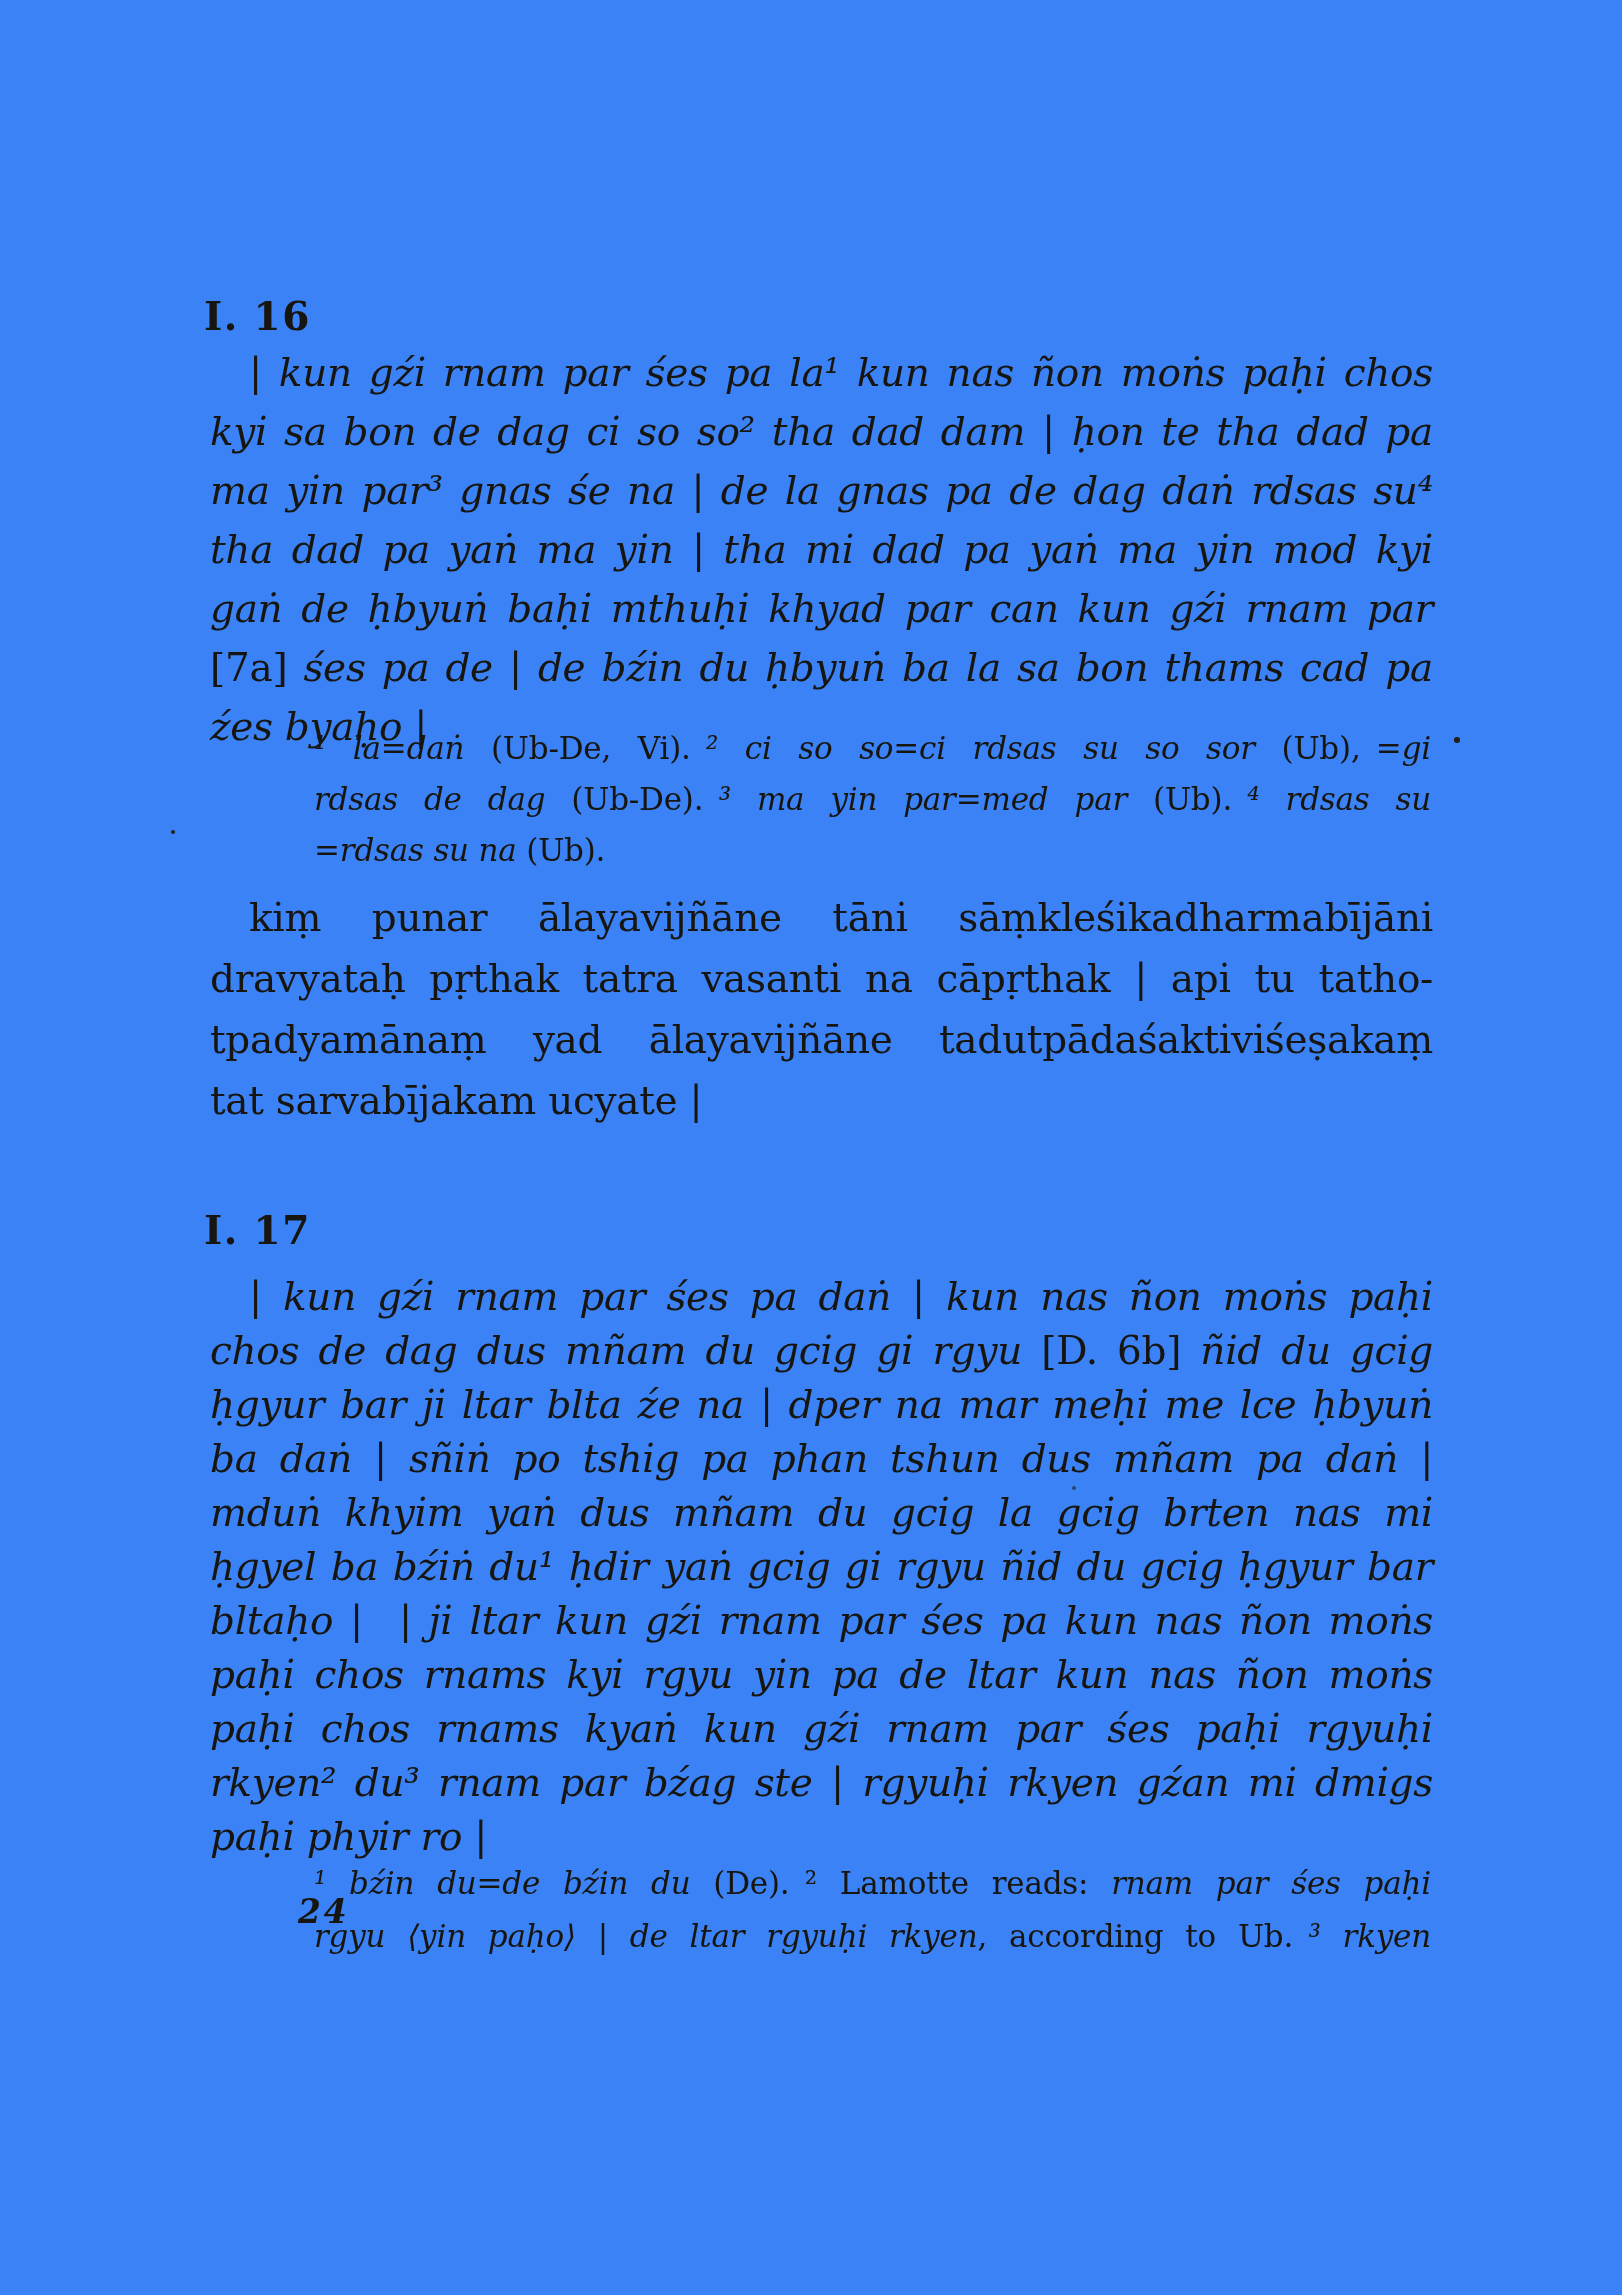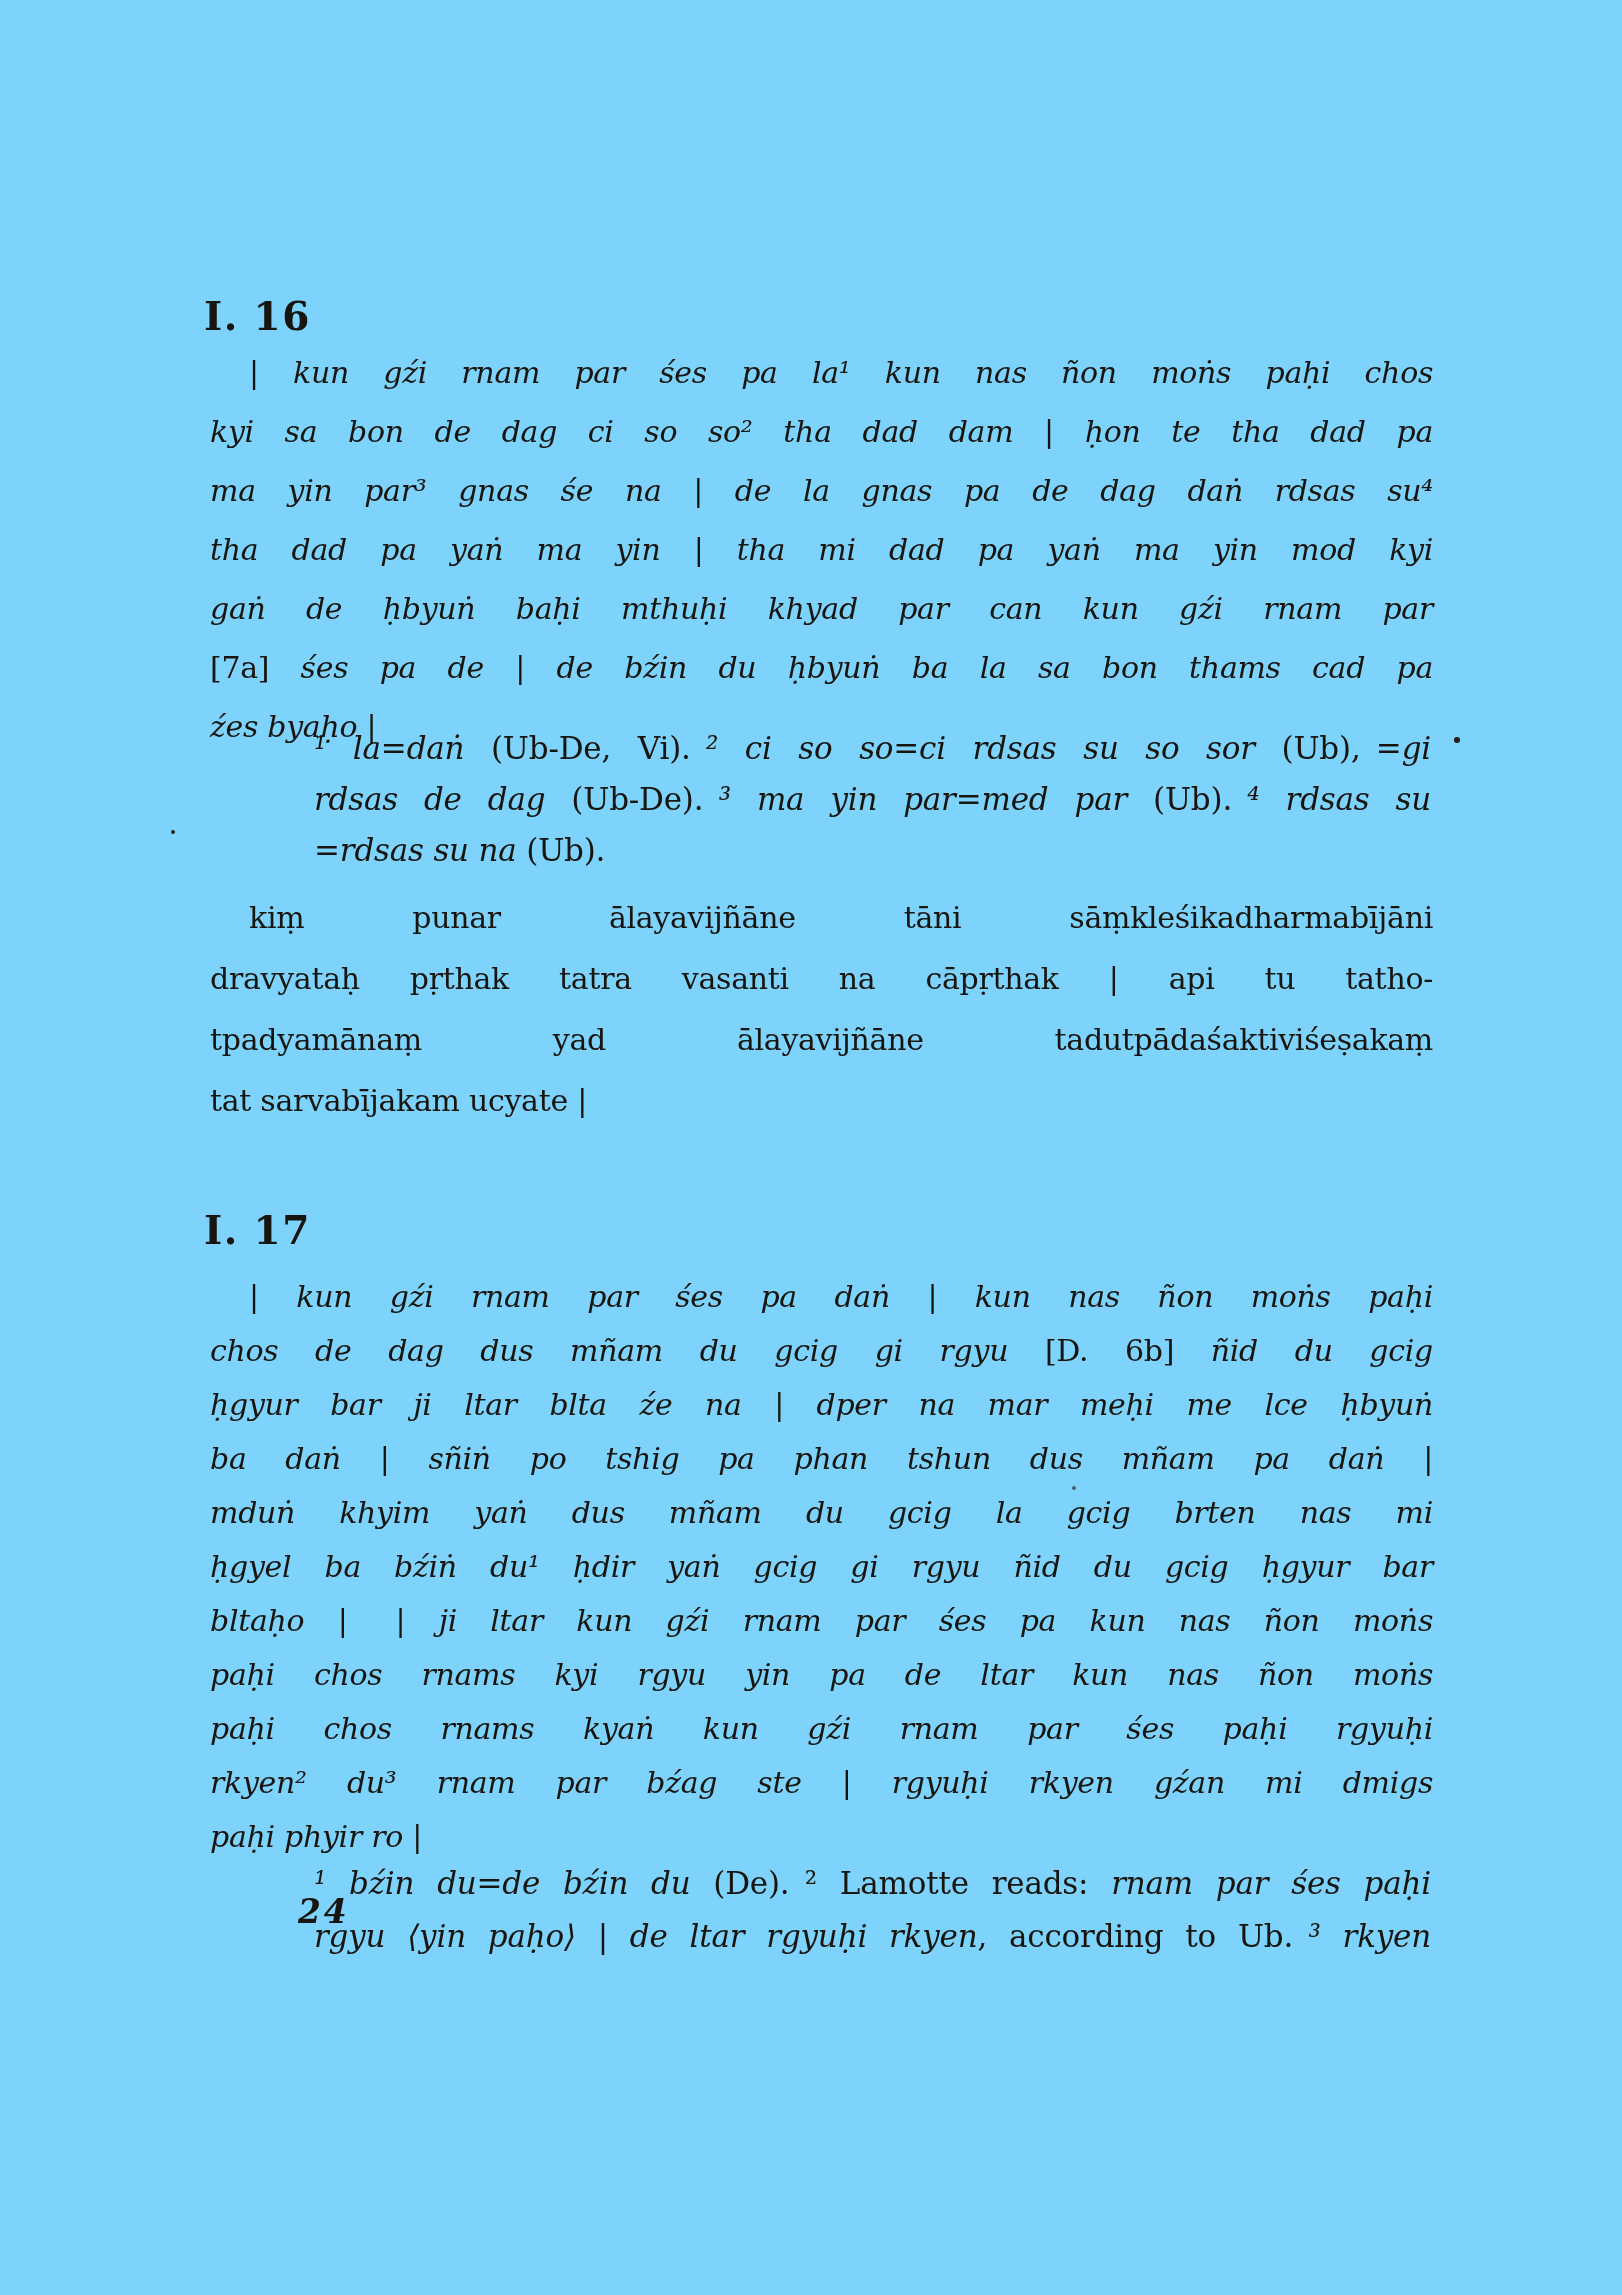--- a/index.html
+++ b/index.html
@@ -1,34 +1,34 @@
 <!DOCTYPE html>
 <html style="font-size:11px"><head>
 <meta charset="utf-8">
 <style>
   html, body { margin:0; padding:0; background:#ffffff; }
   .page {
     position:relative;
     width:1622px; height:2295px;
-    background:#7dd3fc;
+    background:#3b82f6;
     color:#17150f;
     font-family:"DejaVu Serif", serif;
     overflow:hidden;
   }
   .abs { position:absolute; }
 
   .heading {
     left:204px;
     font-size:39px;
     font-weight:bold;
     letter-spacing:1.4px;
     white-space:nowrap;
   }
 
-  .body-block { left:210px; width:1223px; font-size:30px; letter-spacing:-0.3px; }
+  .body-block { left:210px; width:1223px; font-size:39px; letter-spacing:-0.3px; }
   .tib { font-style:italic; }
   .rom { font-style:normal; }
 
   .bl   { height:59px; line-height:59px; }      
   .bl2  { height:54px; line-height:54px; }      
   .skl  { height:61px; line-height:61px; }      
 
   .jl   { text-align:justify; text-align-last:justify; }
   .left { text-align:left; text-align-last:left; }
   .ind  { padding-left:39px; }

